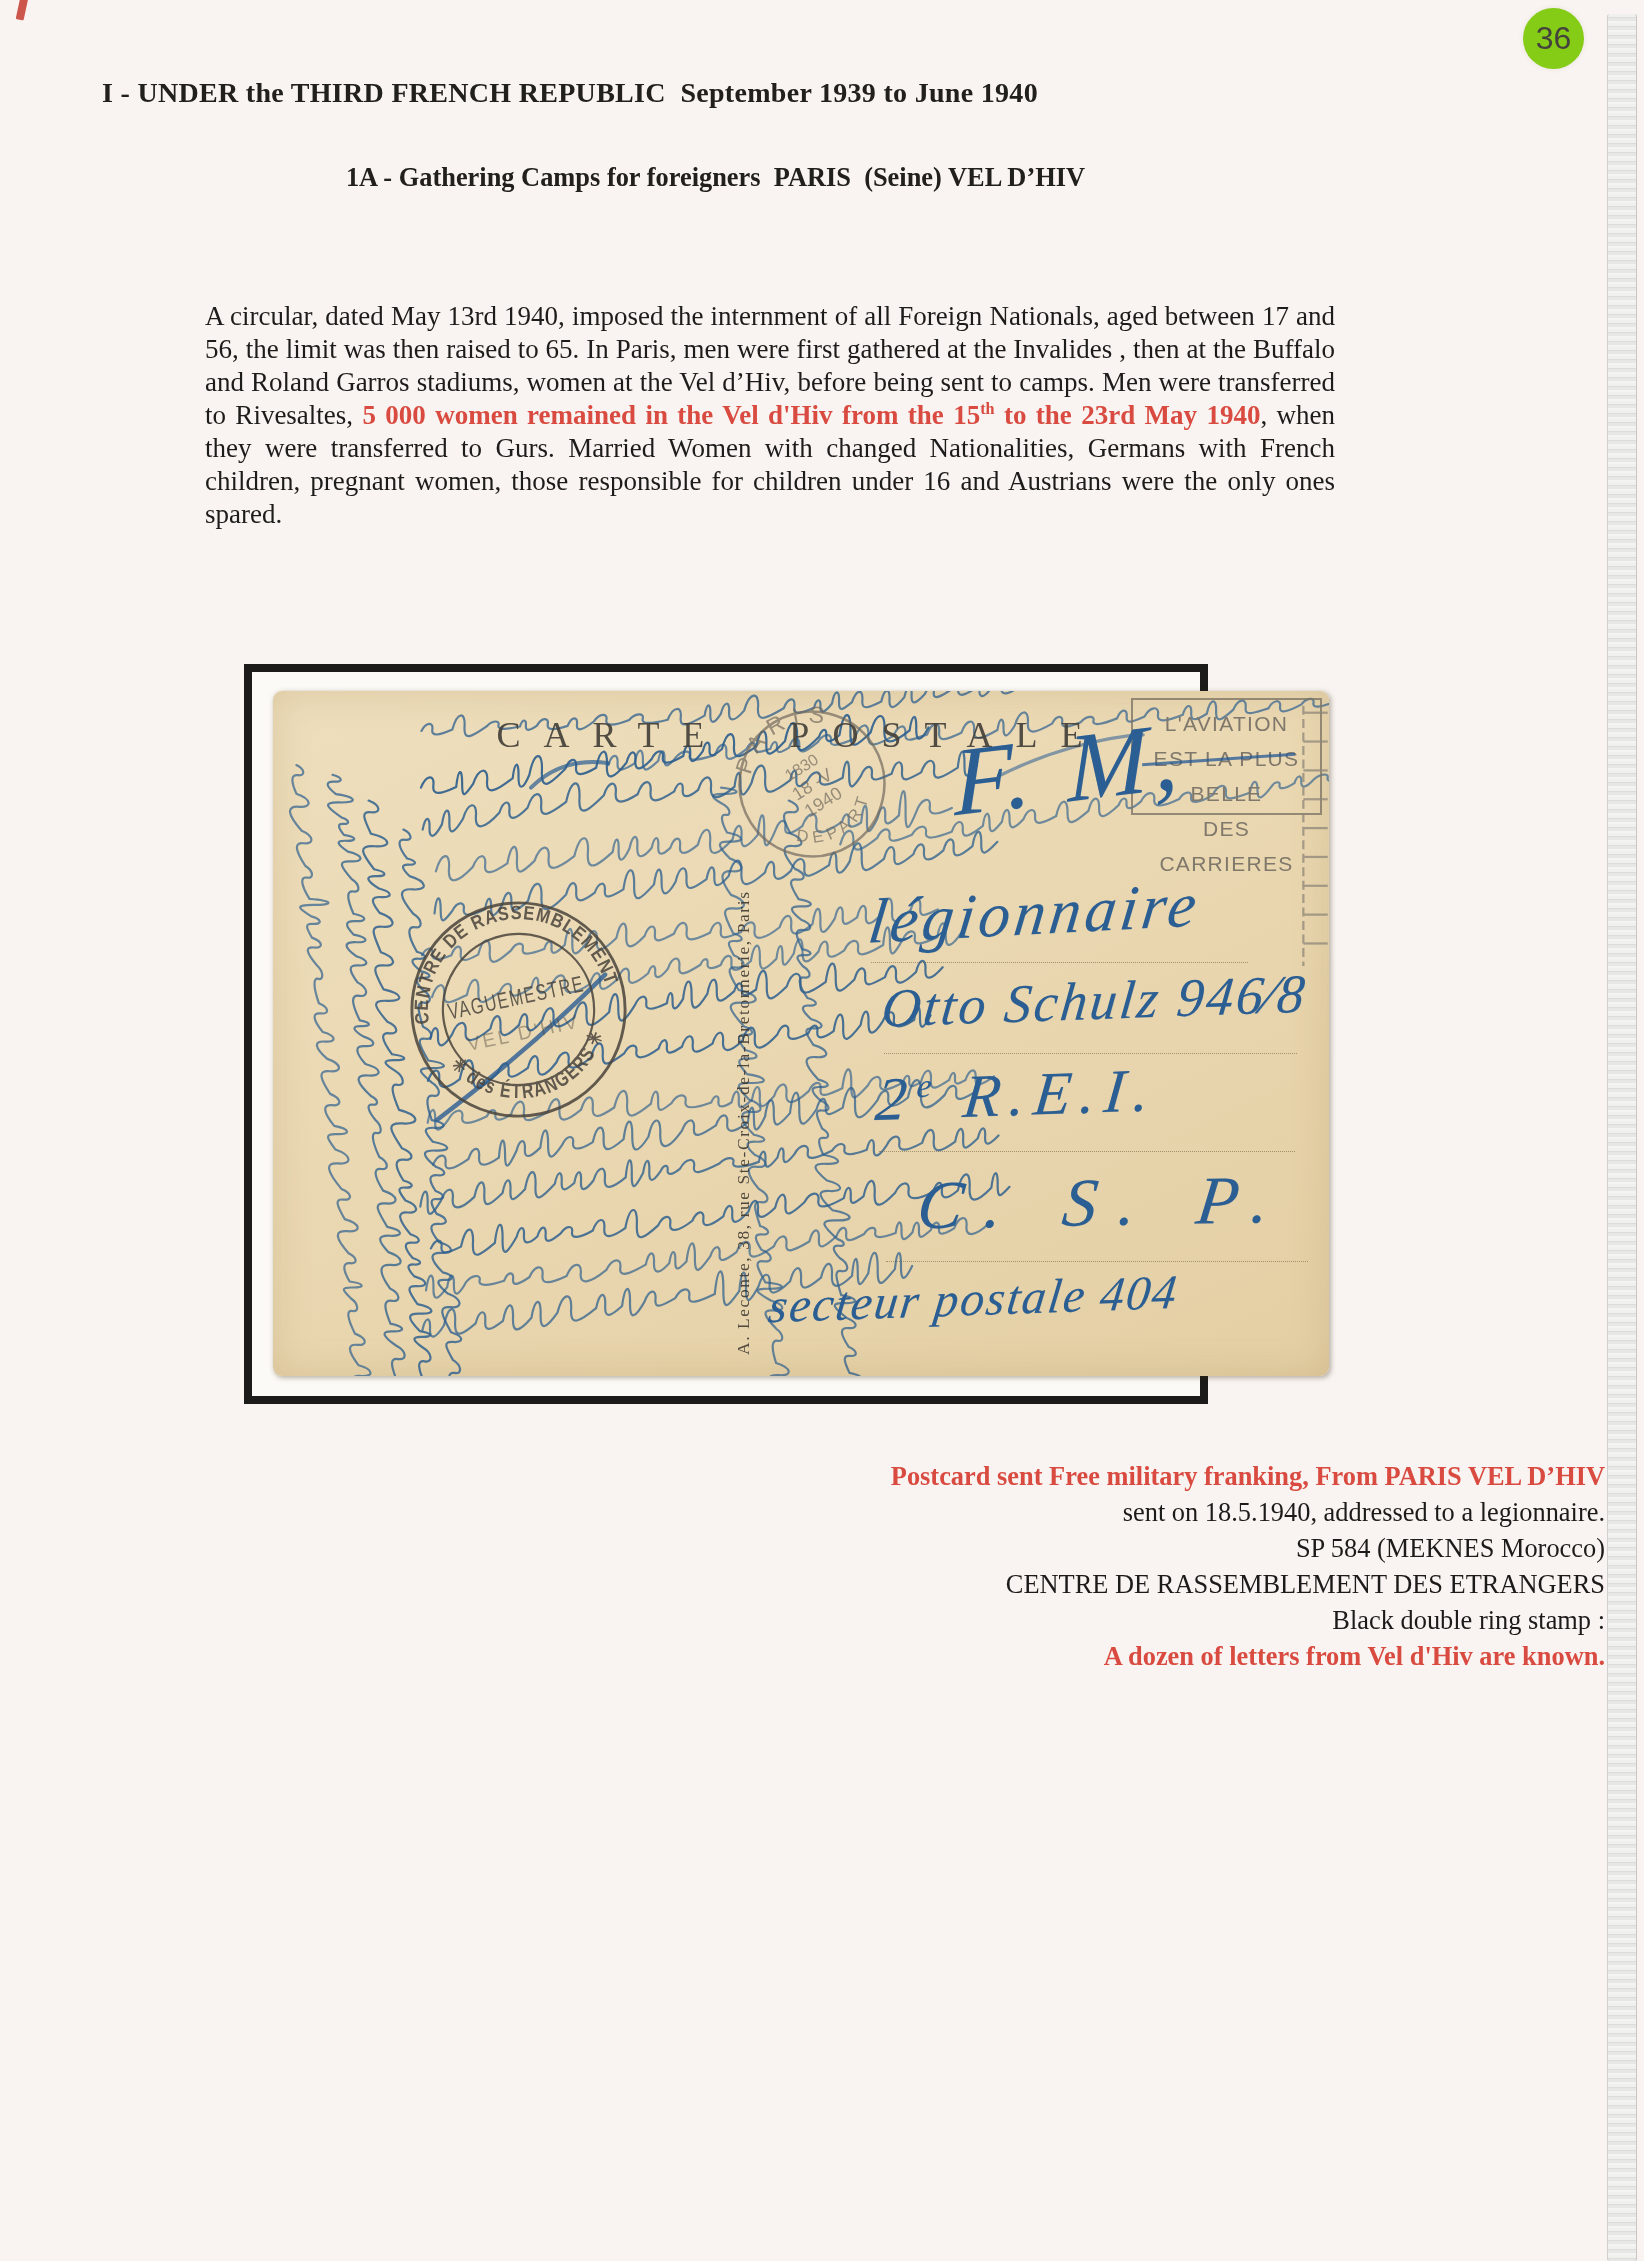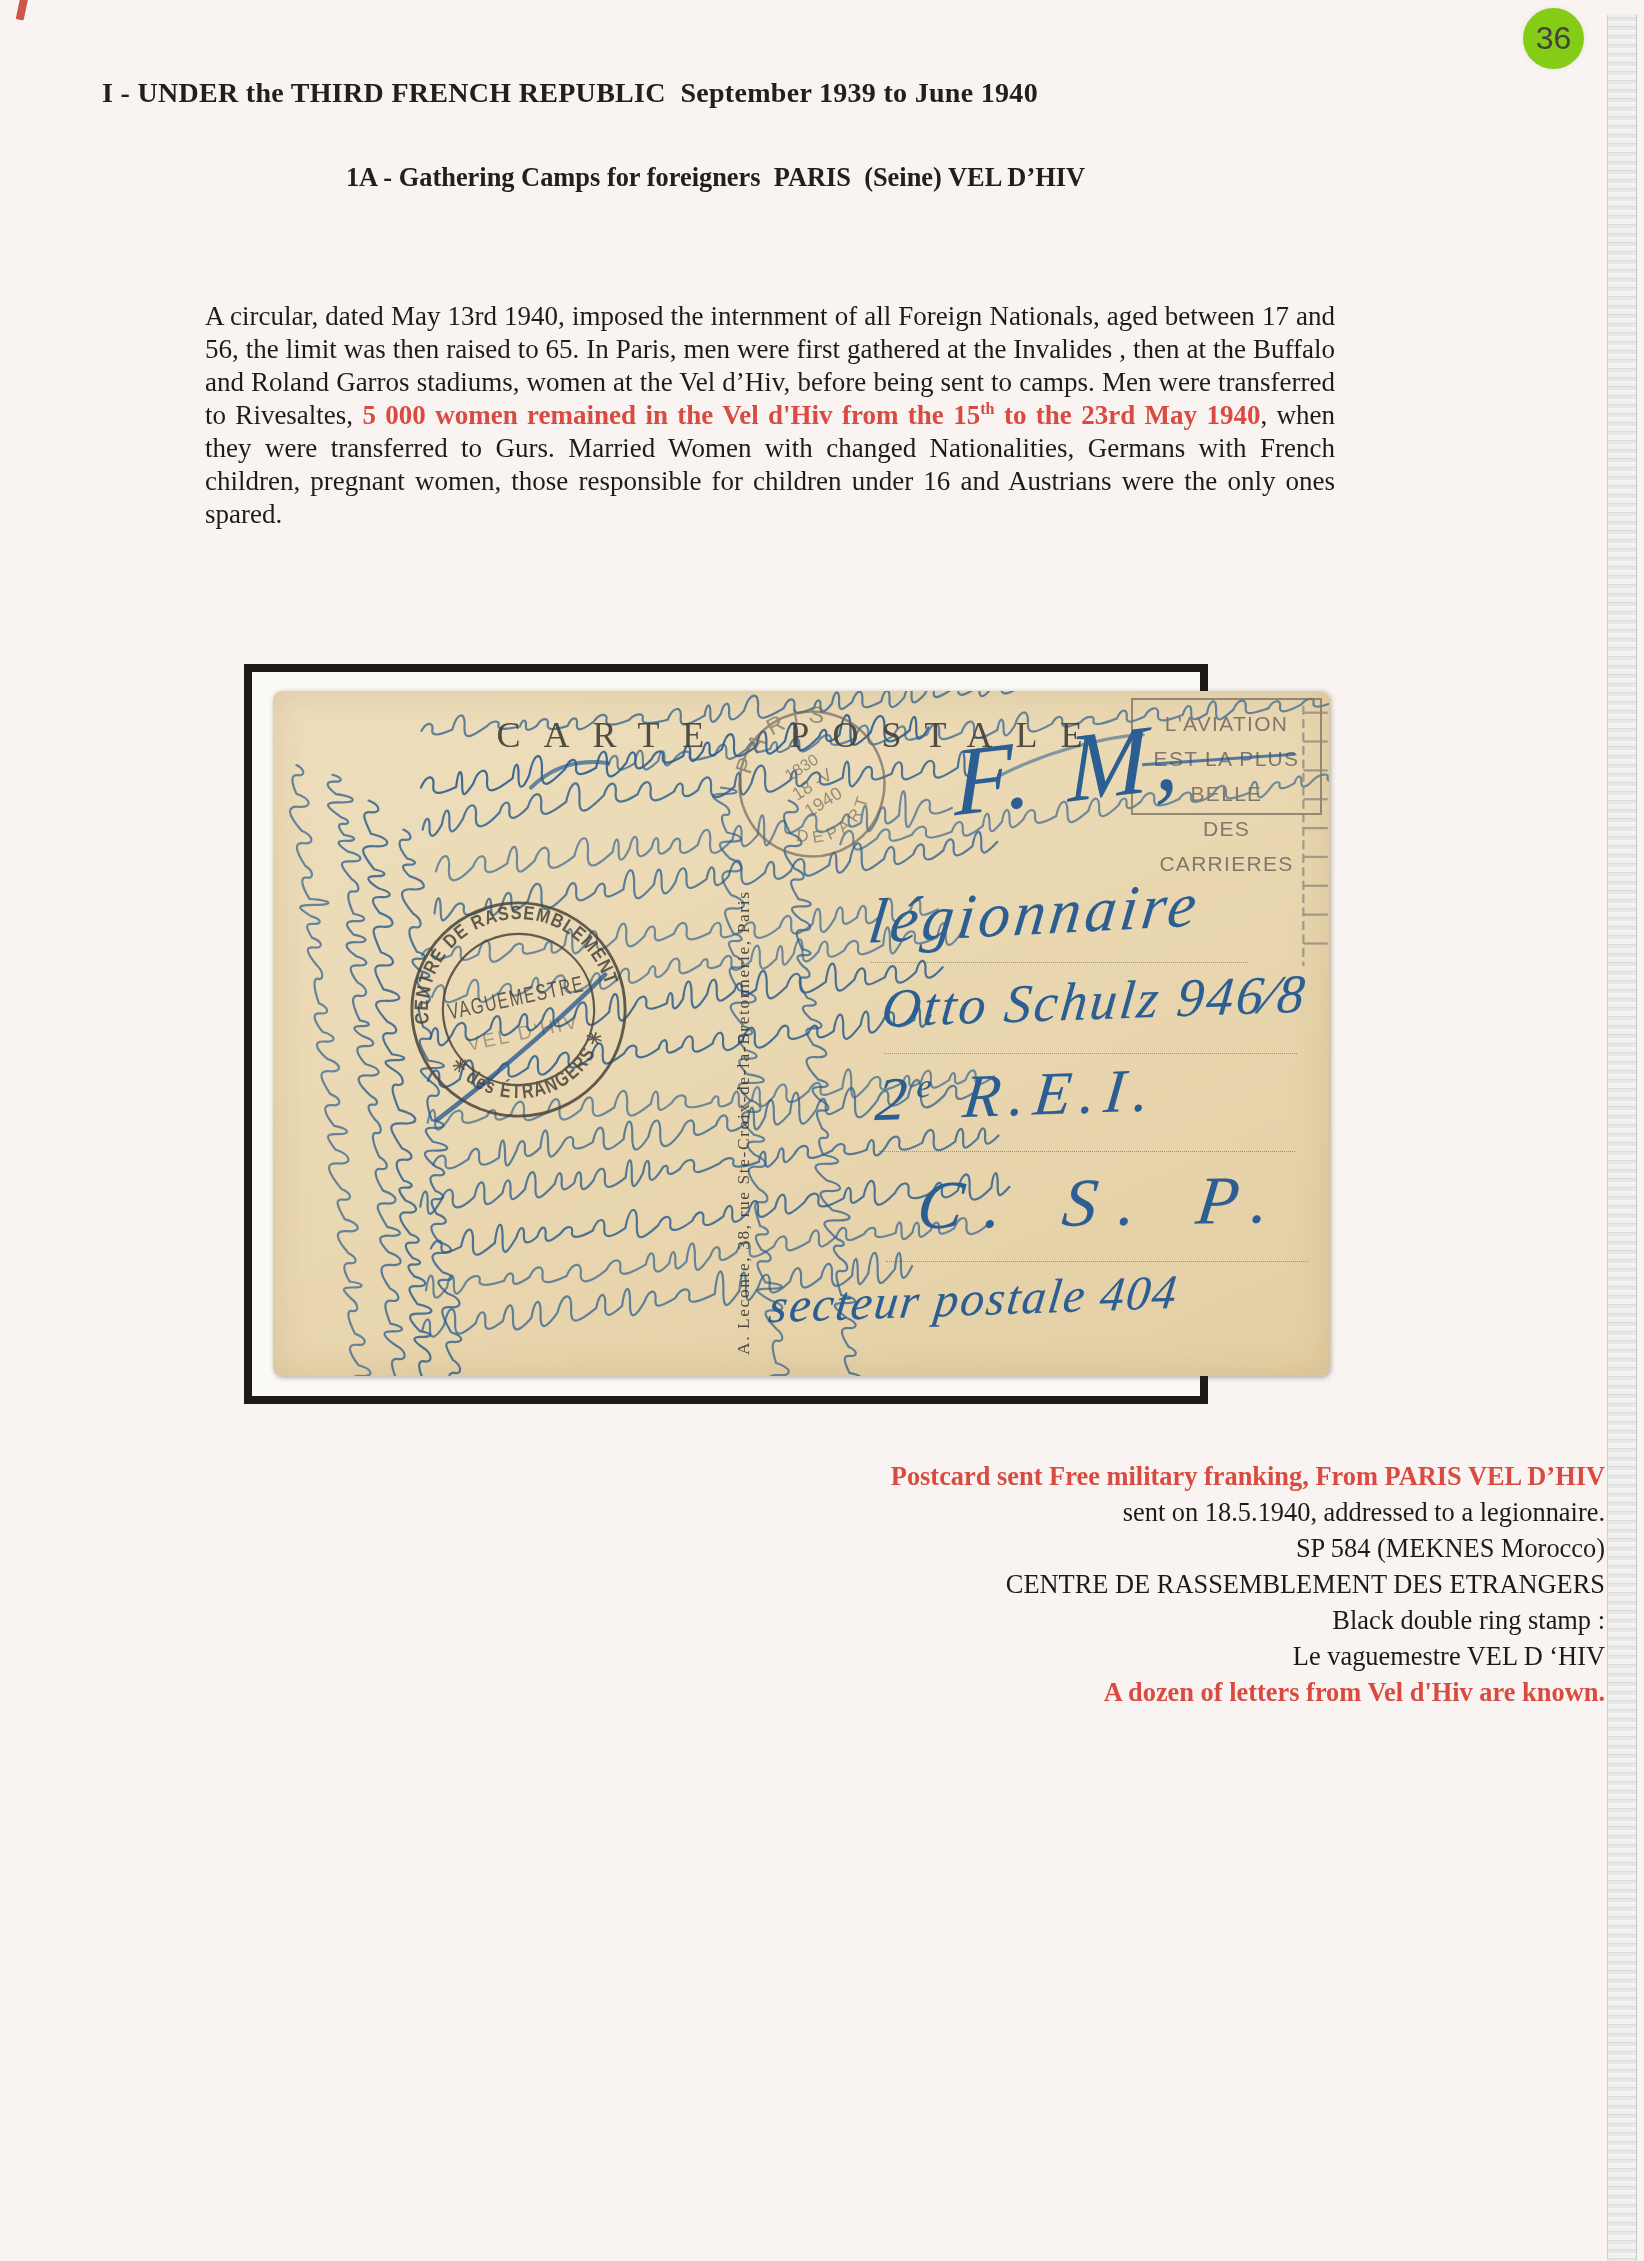--- a/index.html
+++ b/index.html
@@ -182,18 +182,17 @@
 
     </div>
   </div>
 
   <div class="caption">
     <p class="red">Postcard sent Free military franking, From PARIS VEL D’HIV</p>
     <p>sent on  18.5.1940,  addressed to a legionnaire.</p>
     <p>SP 584  (MEKNES Morocco)</p>
     <p>CENTRE DE RASSEMBLEMENT DES ETRANGERS</p>
     <p>Black double ring stamp :</p>
-    <p>Le vaguemestre VEL D ‘HIV</p>
     <p class="red">A dozen of letters from Vel d'Hiv are known.</p>
   </div>
 
 </div>
 
 
 </body></html>

